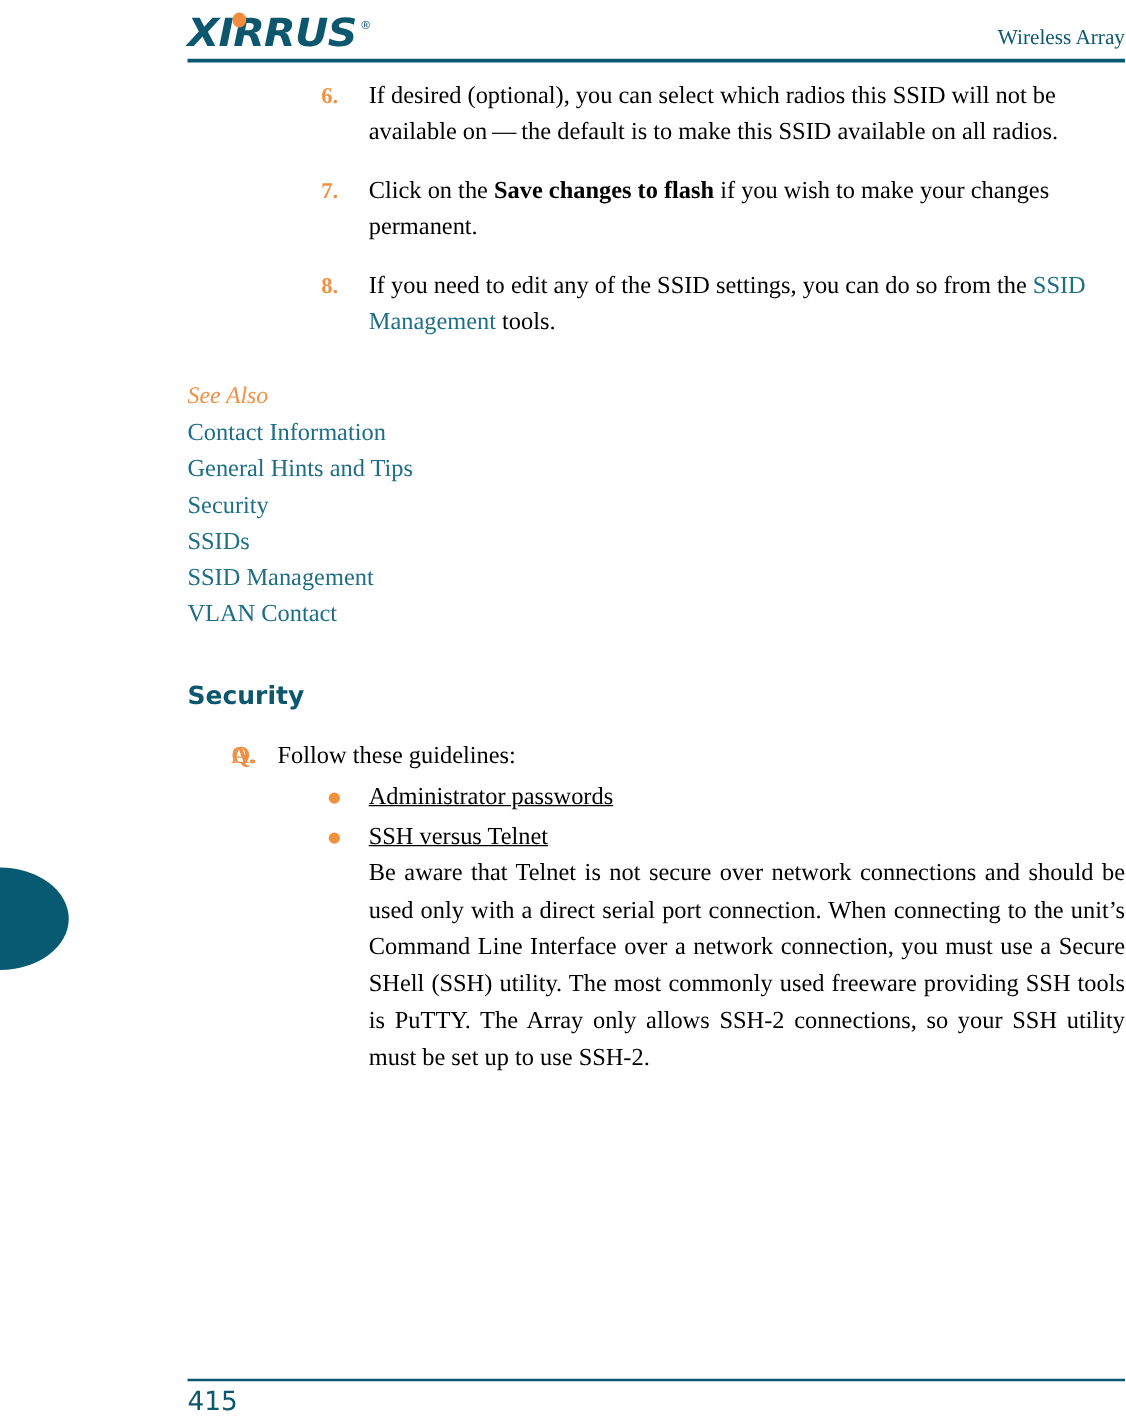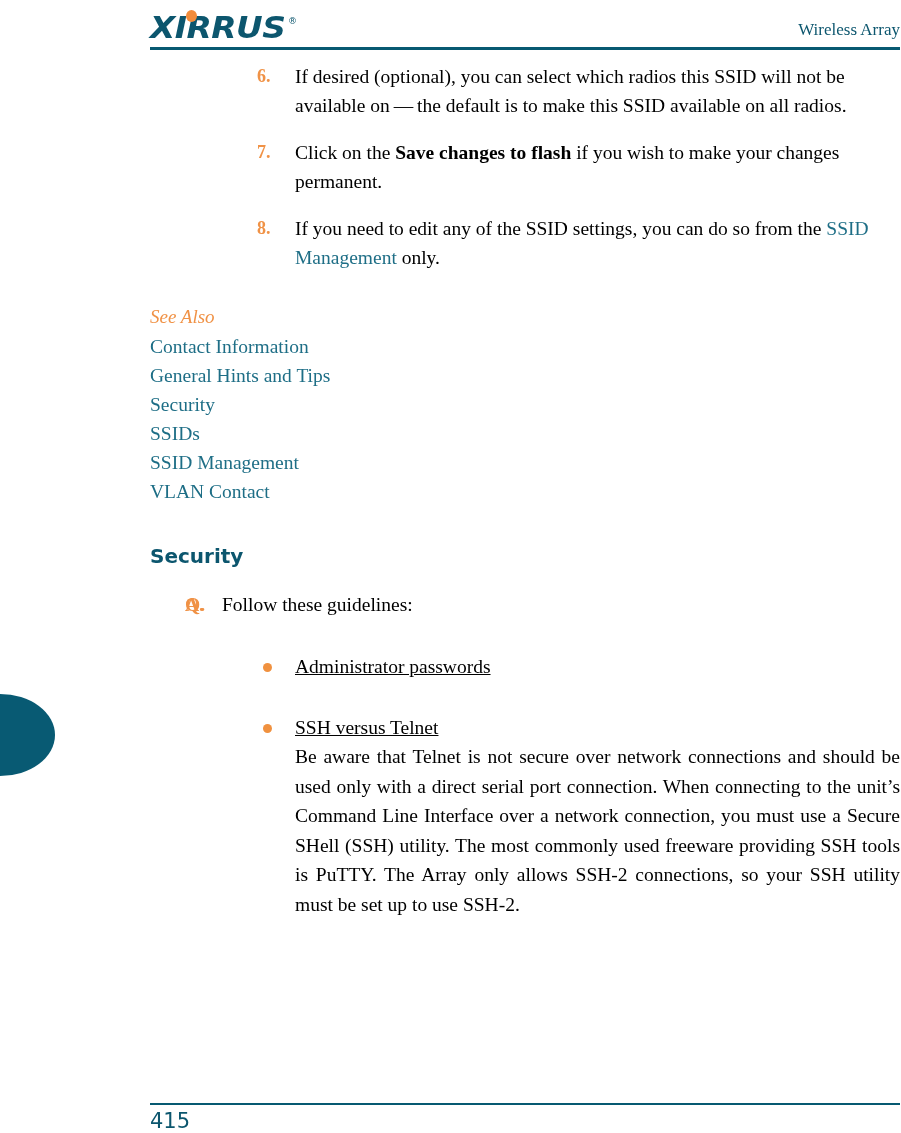--- a/index.html
+++ b/index.html
@@ -164,21 +164,21 @@
     top: 0;
     width: 30px;
     color: #F09246;
     font-weight: bold;
   }
   .qa-question .qa-text { font-weight: bold; }
 
   
   .bullet-block {
     position: relative;
-    margin-top: 33px;
+    margin-top: 4px;
     padding-left: 145px;
   }
   .bullet-dot {
     position: absolute;
     left: 113px;
     top: 10px;
     width: 9px;
     height: 9px;
     border-radius: 50%;
     background: #F0913F;
@@ -235,21 +235,21 @@
       <div class="step">
         <span class="marker">6.</span>
         <span class="step-text"><span>If desired (optional), you can select which radios this SSID will not be available on — the default is to make this SSID available on all radios.</span></span>
       </div>
       <div class="step">
         <span class="marker">7.</span>
         <span class="step-text"><span>Click on the </span><span style="font-weight: bold; text-align: center;">Save changes to flash</span><span> if you wish to make your changes permanent.</span></span>
       </div>
       <div class="step">
         <span class="marker">8.</span>
-        <span class="step-text"><span>If you need to edit any of the SSID settings, you can do so from the </span><span class="xlink">SSID Management</span><span> only.</span></span>
+        <span class="step-text"><span>If you need to edit any of the SSID settings, you can do so from the </span><span class="xlink">SSID Management</span><span> tools.</span></span>
       </div>
     </div>
 
   <div id="see-also">
     <div id="see-also-title">See Also</div>
     <div id="see-also-links">
         <span class="see-also-link">Contact Information</span>
         <span class="see-also-link">General Hints and Tips</span>
         <span class="see-also-link">Security</span>
         <span class="see-also-link">SSIDs</span>

